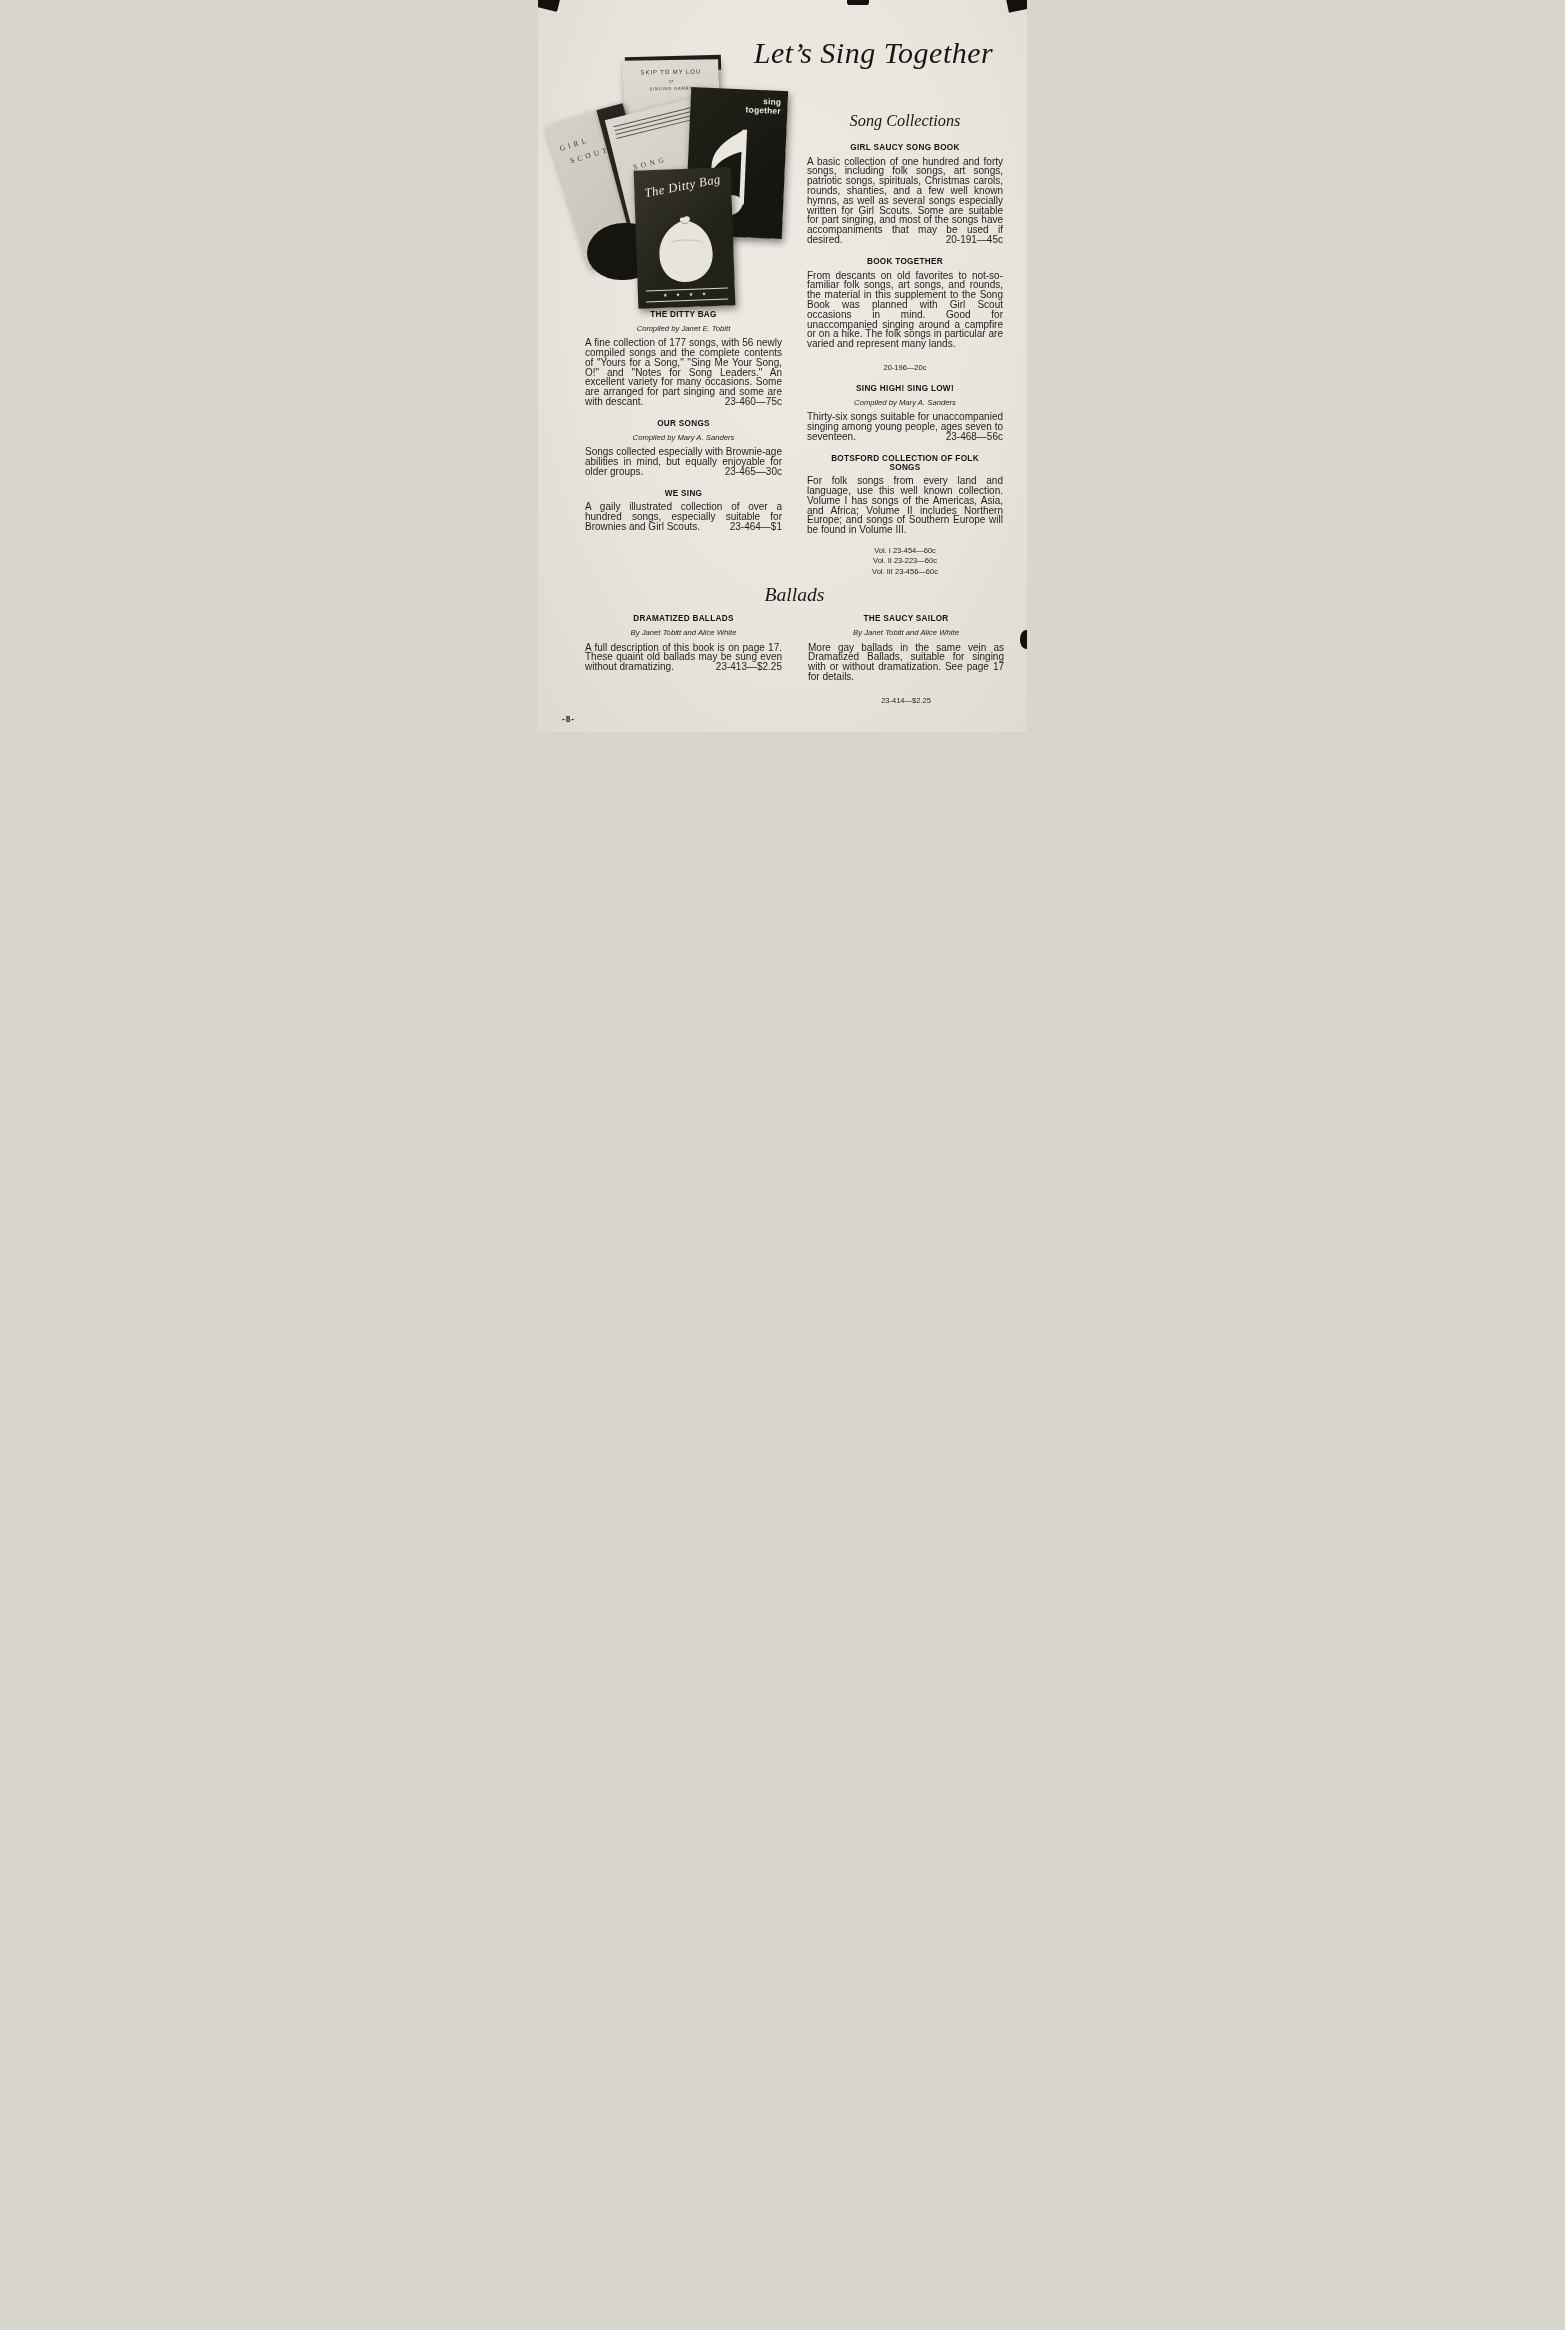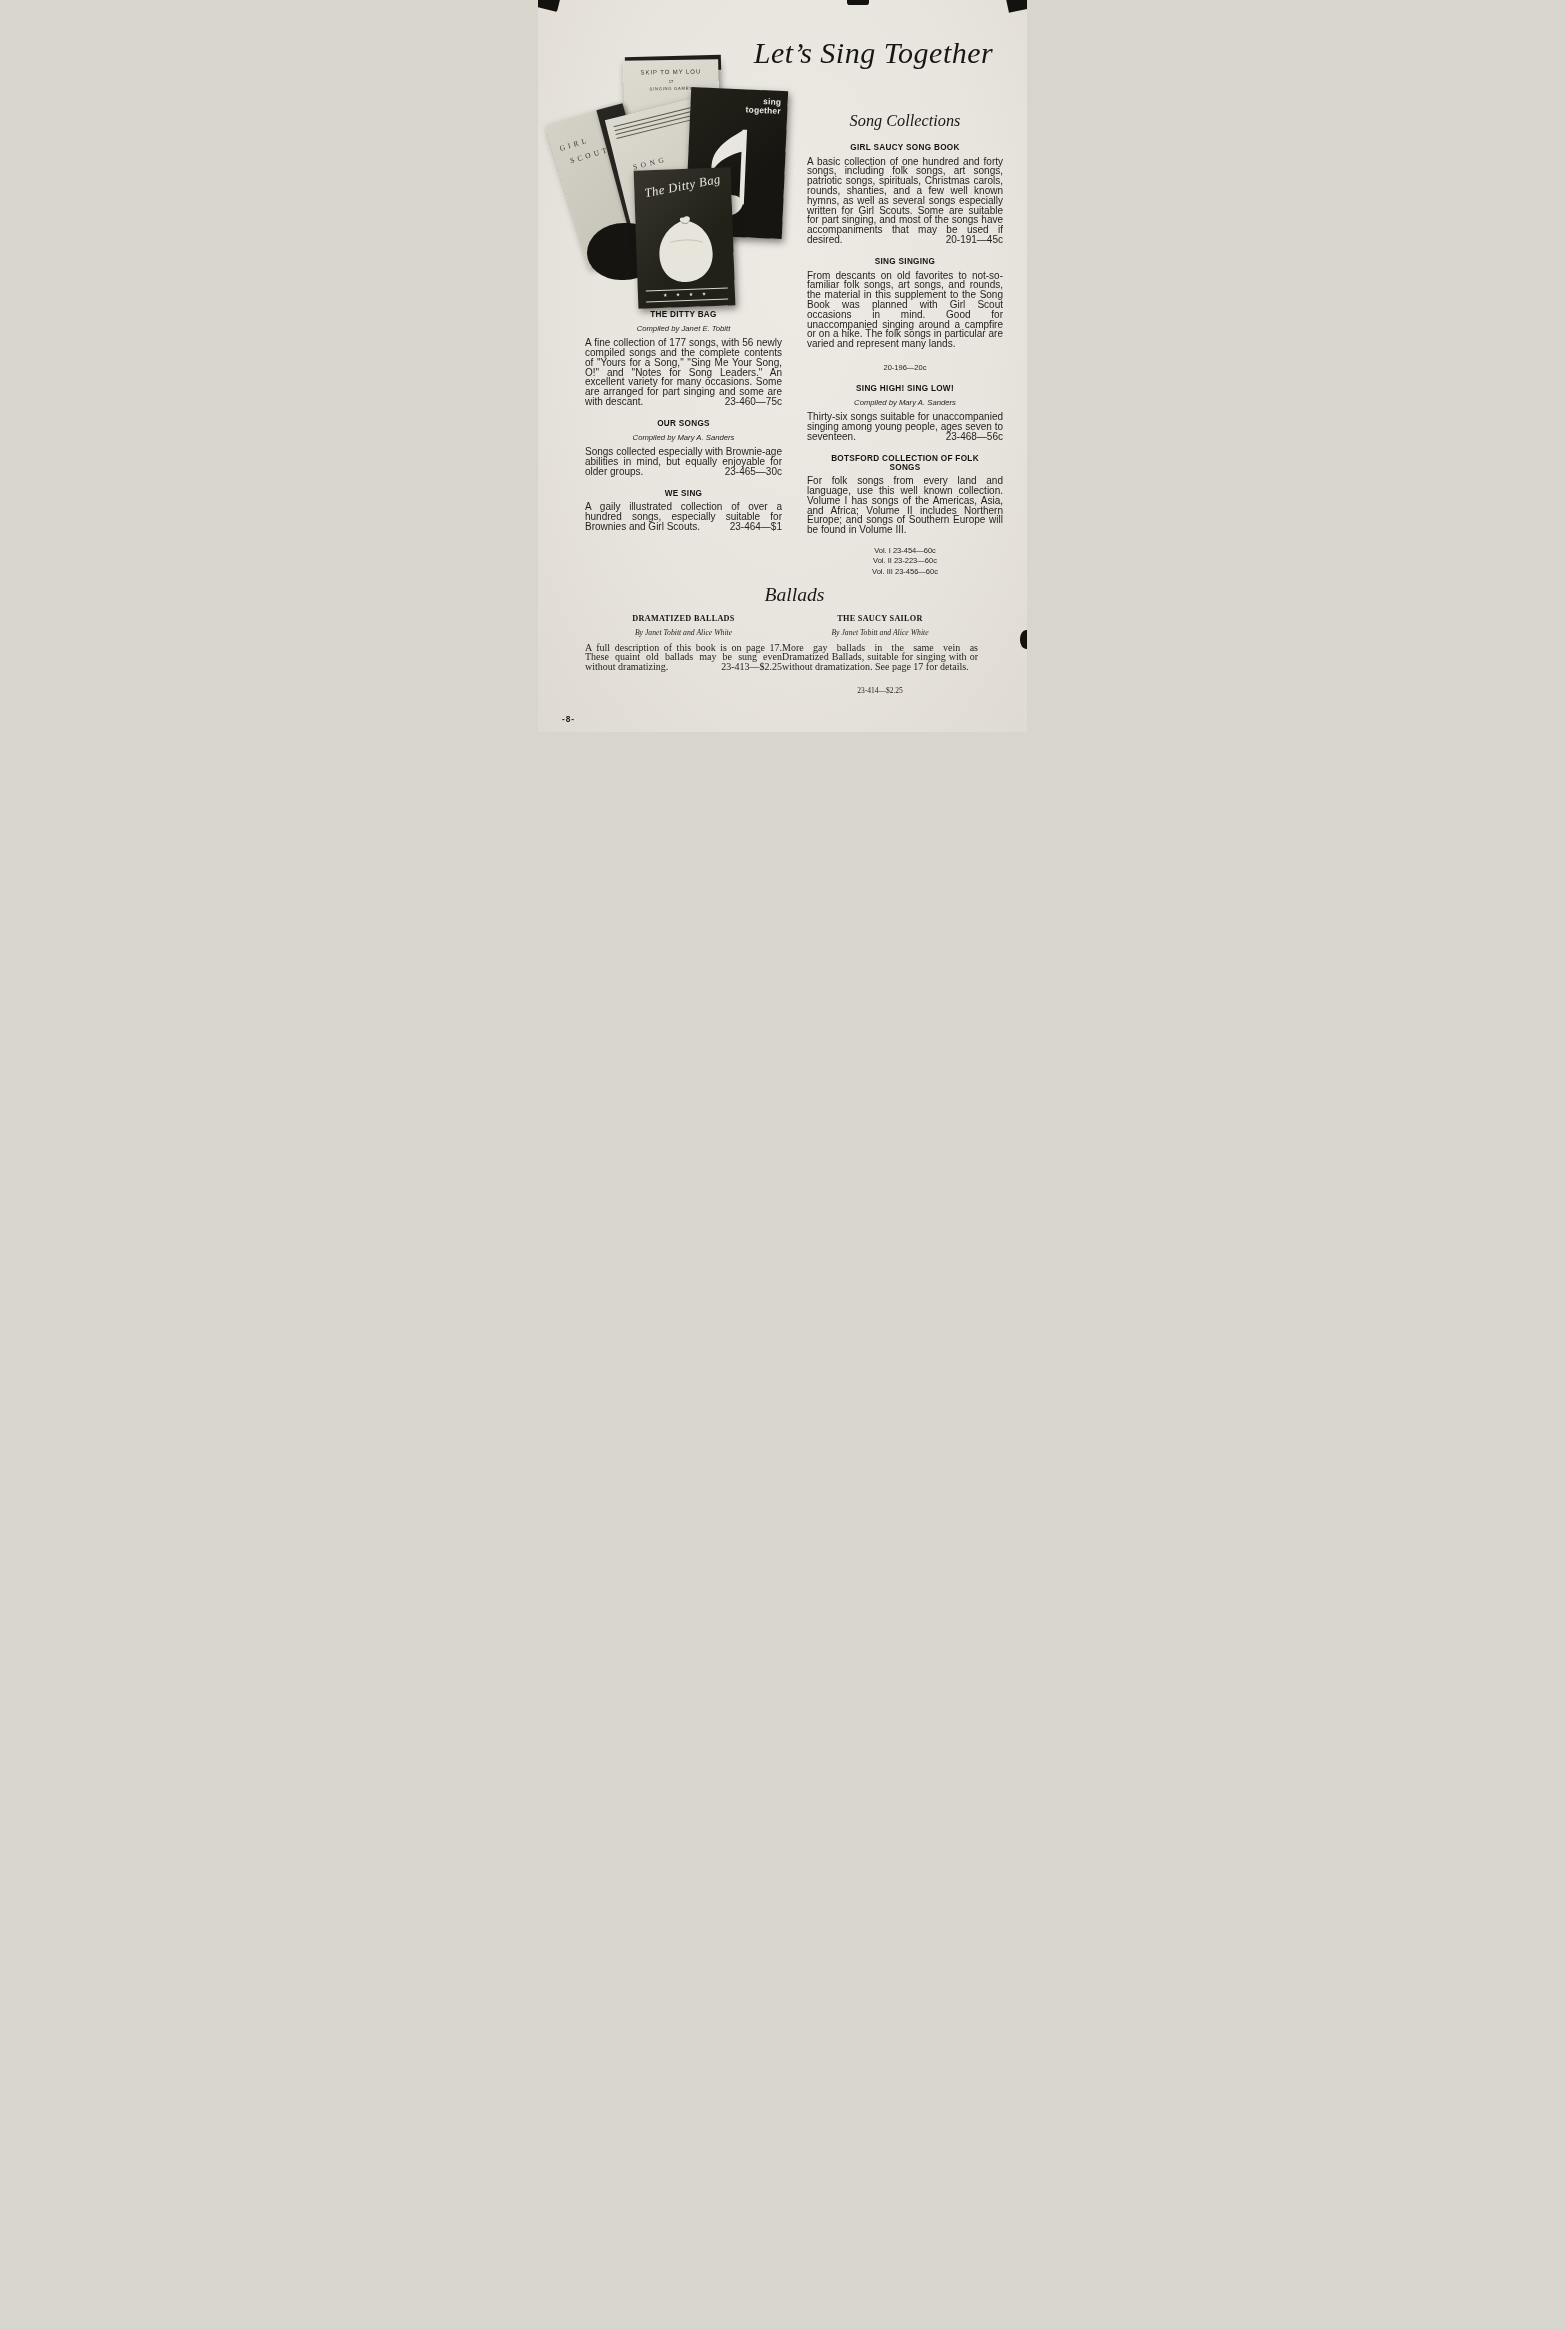--- a/index.html
+++ b/index.html
@@ -70,21 +70,21 @@
     text-align: justify;
     margin: 0;
   }
   .price-inline { float: right; padding-left: 6.5px; }
   .price-center { text-align: center; font-size: 7.5px; margin-top: 14px; }
   .vol-list { text-align: center; font-size: 7.5px; line-height: 10.3px; margin-top: 11px; }
 
   
   .ballads { position: absolute; left: 47px; top: 584px; width: 419px; }
   .ballads-heading { font-size: 19.6px; margin: 0 0 1.9px 0; }
-  .ballads-row { display: flex; justify-content: flex-start; font-family: Liberation Serif, serif; }
+  .ballads-row { display: flex; justify-content: space-between; }
   .ballads-row .bcol { width: 197px; }
   .ballads-row .bcol.right { width: 196px; }
   .ballads .sec-title { margin-top: 6.5px; }
 
   .page-number {
     position: absolute;
     left: 24px; top: 714px;
     font-weight: bold;
     font-size: 8.4px;
     letter-spacing: 0.9px;
@@ -235,21 +235,21 @@
 
     <div class="section">
       <div class="sec-title">GIRL SAUCY SONG BOOK</div>
       <p class="body-text">
         <span>A basic collection of one hundred and forty songs, including folk songs, art songs, patriotic songs, spirituals, Christmas carols, rounds, shanties, and a few well known hymns, as well as several songs especially written for Girl Scouts. Some are suitable for part singing, and most of the songs have accompaniments that may be used if desired.</span>
         <span class="price-inline">20-191—45c</span>
       </p>
     </div>
 
     <div class="section">
-      <div class="sec-title">SING SINGING</div>
+      <div class="sec-title">BOOK TOGETHER</div>
       <p class="body-text">
         <span>From descants on old favorites to not-so-familiar folk songs, art songs, and rounds, the material in this supplement to the Song Book was planned with Girl Scout occasions in mind. Good for unaccompanied singing around a campfire or on a hike. The folk songs in particular are varied and represent many lands.</span>
       </p>
       <div class="price-center">20-196—20c</div>
     </div>
 
     <div class="section">
       <div class="sec-title">SING HIGH! SING LOW!</div>
       <div class="byline">Compiled by Mary A. Sanders</div>
       <p class="body-text">

